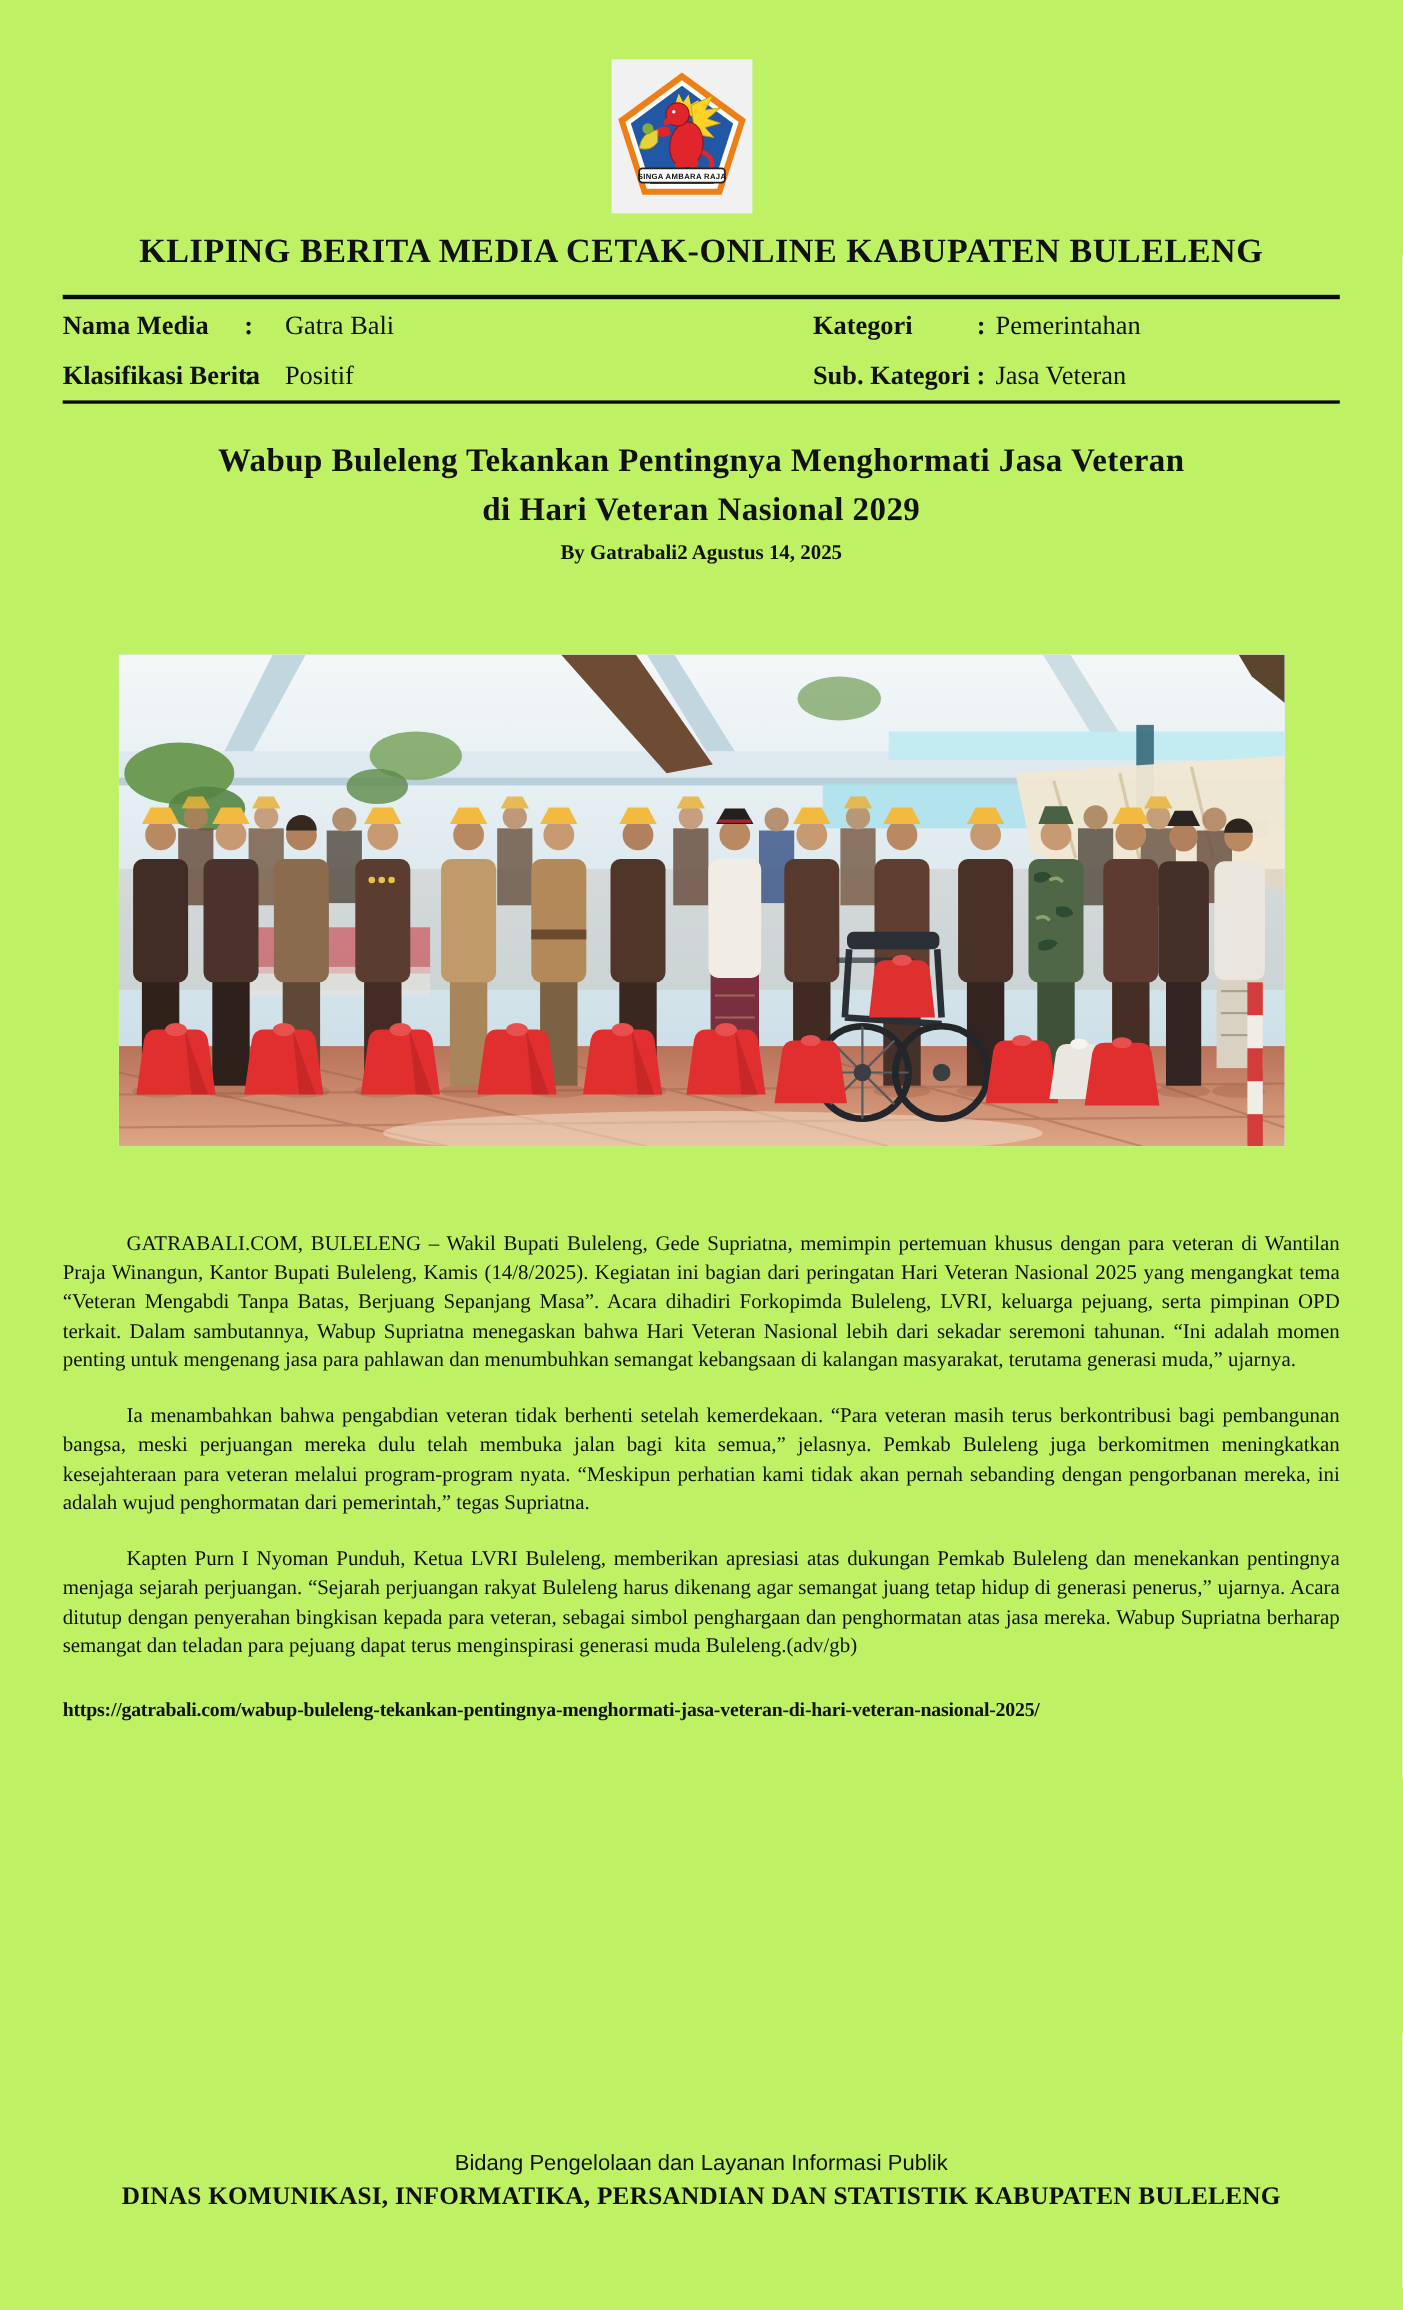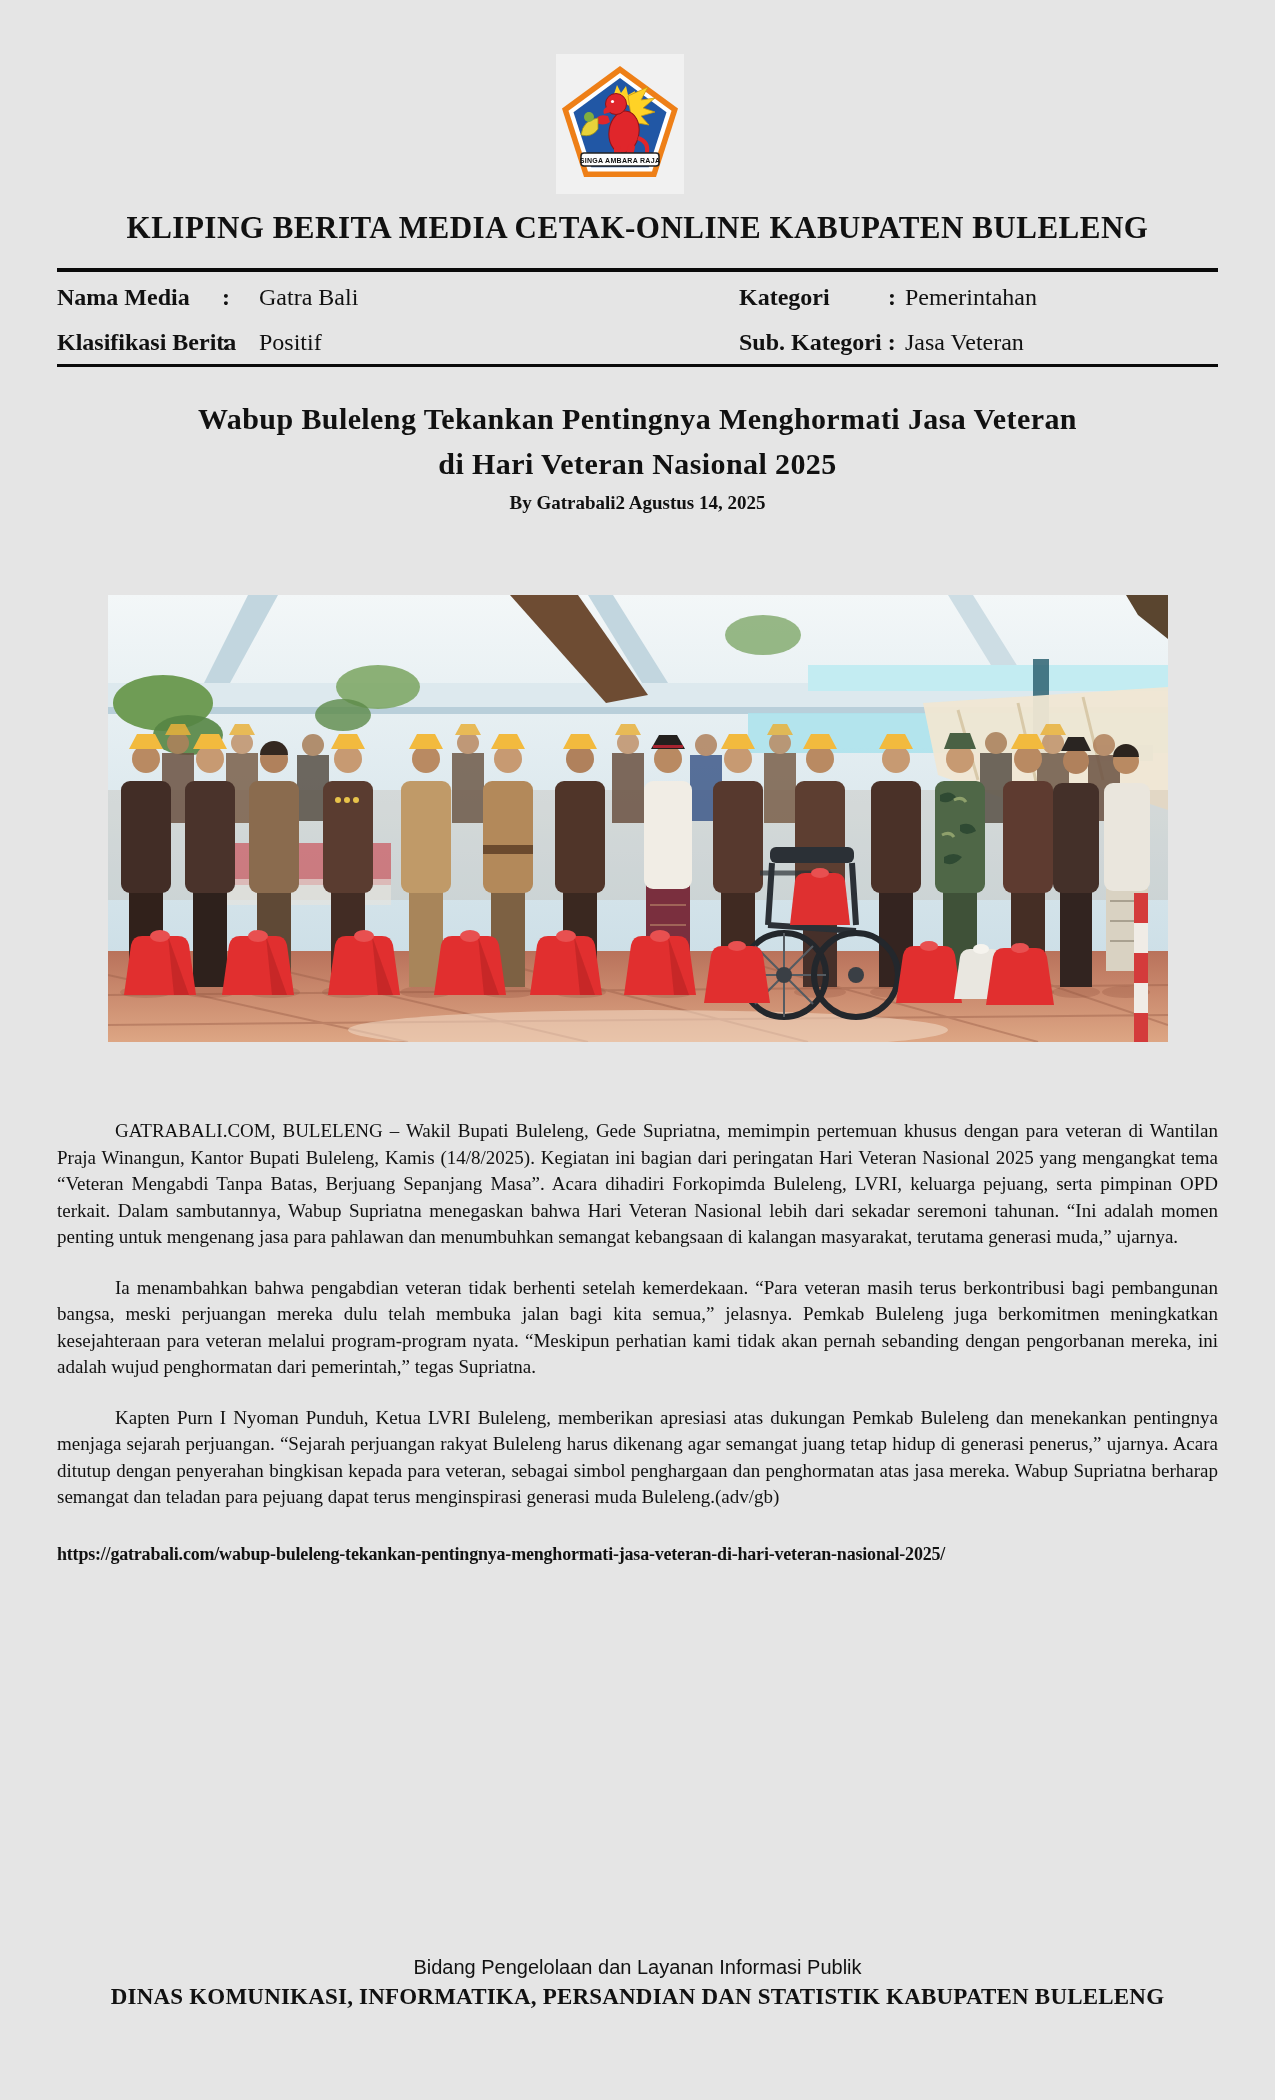--- a/index.html
+++ b/index.html
@@ -1,16 +1,16 @@
 <!DOCTYPE html>
 <html><head>
 <meta charset="utf-8">
 <style>
   html,body{margin:0;padding:0;background:#ffffff;}
-  .page{position:relative;width:1275px;height:2100px;background:#e5e5e5;
+  .page{position:relative;width:1275px;height:2100px;background:#bef264;
         font-family:"Liberation Serif",serif;color:#111;overflow:hidden;}
 
   .logo-box{position:absolute;left:556px;top:54px;width:128px;height:140px;background:#f1f1f1;}
   .logo-box svg{display:block;}
 
   .doc-title{position:absolute;top:210px;left:0;width:100%;text-align:center;
              font-weight:bold;font-size:31px;letter-spacing:.5px;white-space:nowrap;}
 
   .rule{position:absolute;left:57px;width:1161px;background:#0a0a0a;}
   .rule1{top:268px;height:4px;}
@@ -93,21 +93,21 @@
       <span class="l-value">Positif</span>
       <span class="lbl r-label">Sub. Kategori :</span>
       <span class="r-value">Jasa Veteran</span>
     </div>
   </div>
 
   <div class="rule rule2"></div>
 
   <div class="article-title">
     <div>Wabup Buleleng Tekankan Pentingnya Menghormati Jasa Veteran</div>
-    <div>di Hari Veteran Nasional 2025</div>
+    <div>di Hari Veteran Nasional 2029</div>
   </div>
   <div class="byline">By Gatrabali2 Agustus 14, 2025</div>
 
   <div class="photo">
     <svg width="1060" height="447" viewBox="0 0 1060 447">
       <defs>
         <linearGradient id="ceil" x1="0" y1="0" x2="0" y2="1">
           <stop offset="0" stop-color="#f3f7f8"></stop>
             <stop offset="1" stop-color="#cddfe7"></stop>
         </linearGradient>

